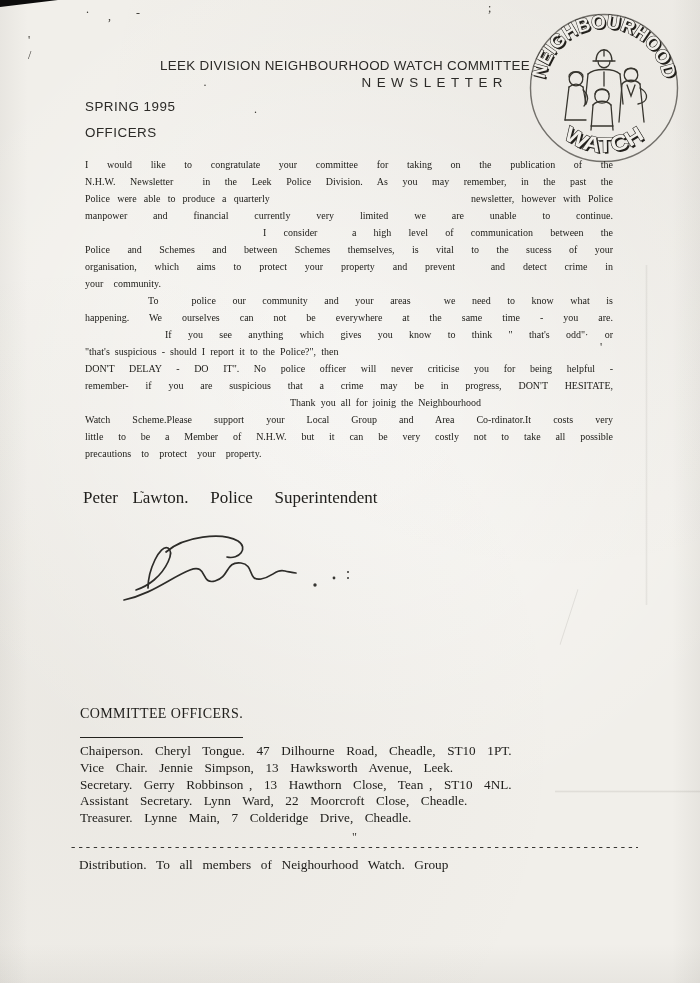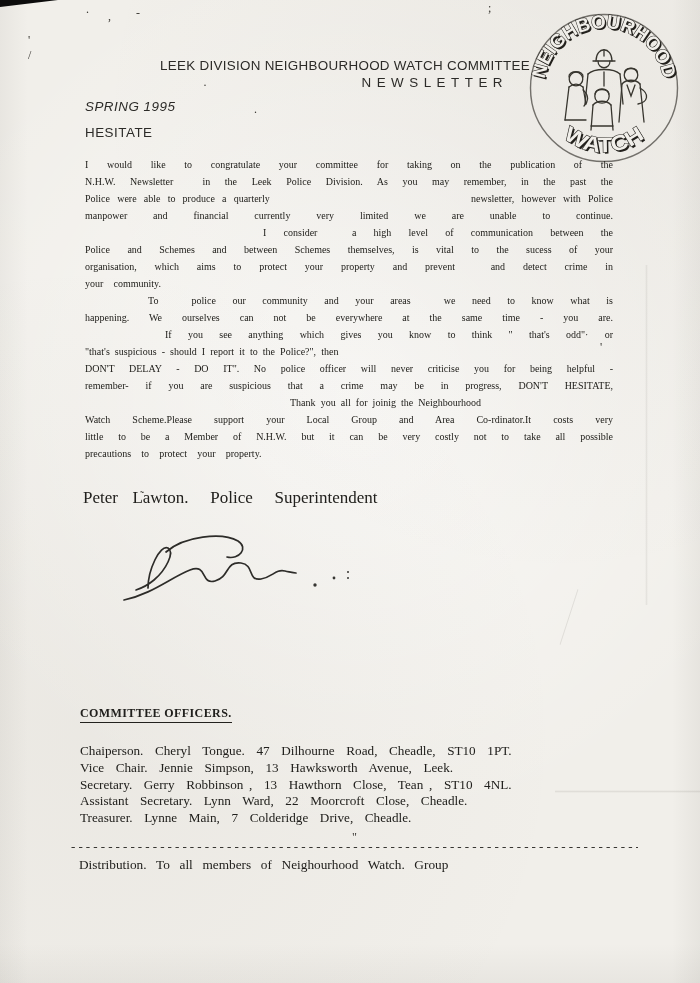--- a/index.html
+++ b/index.html
@@ -27,36 +27,36 @@
     background:linear-gradient(0deg,transparent,rgba(50,45,35,.09),transparent);}
   .crease-d{left:568px;top:588px;width:2px;height:58px;transform:rotate(18deg);
     background:linear-gradient(90deg,transparent,rgba(50,45,35,.10),transparent);}
   .speck{font:12px "Liberation Serif",serif;color:#3a3833;}
   
   .header-block{left:85px;top:58px;width:445px;text-align:right;
     font-family:"Liberation Sans",sans-serif;color:#2c2b28;}
   .title-line1{font-size:13.4px;letter-spacing:.3px;white-space:nowrap;}
   .title-line2{font-size:13.4px;letter-spacing:5.5px;margin-top:2px;transform:translateX(-22px);}
   .issue{left:85px;top:99px;font-family:"Liberation Sans",sans-serif;font-size:13.4px;
-    letter-spacing:.5px;color:#2c2b28;font-style:italic;}
+    letter-spacing:.5px;color:#2c2b28;}
   .section-label{left:85px;top:125px;font-family:"Liberation Sans",sans-serif;font-size:13.4px;
     letter-spacing:.5px;color:#2c2b28;}
   
   .letter-body{left:85px;top:156px;width:528px;}
   .bline{
     font-size:10px;line-height:17px;
     white-space:pre-wrap;
     word-spacing:2.6px;
     color:#22211d;
   }
   .bline.j{text-align:justify;text-align-last:justify;word-spacing:normal;}
   .signoff{left:83px;top:488px;font-size:17px;white-space:pre-wrap;word-spacing:3px;}
   
-  .officers-heading{left:80px;top:706px;font-size:12px;font-weight:bold;letter-spacing:.4px;
-    border-bottom:1.6px solid #23221e;padding-bottom:1px;display:inline-block;}
+  .officers-heading{left:80px;top:706px;font-size:14px;font-weight:normal;letter-spacing:.4px;
+    border-bottom:1.6px solid #23221e;padding-bottom:15px;display:inline-block;}
   .officer-rows{left:80px;top:743px;width:580px;}
   .orow{font-size:13.2px;line-height:16.8px;white-space:pre-wrap;word-spacing:2.5px;}
   
   .divider{left:71px;top:839px;width:567px;height:18px;overflow:hidden;white-space:nowrap;
     font-size:13px;letter-spacing:3.1px;color:#2b2a26;}
   .distribution{left:79px;top:857px;font-size:13.3px;white-space:pre-wrap;word-spacing:1.5px;text-align:right;}
   .logo-box{left:512px;top:8px;width:182px;height:158px;}
   .sig-box{left:118px;top:528px;width:240px;height:80px;}
 </style>
 </head>
@@ -81,21 +81,21 @@
       <span class="abs speck" style="left: 600px; top: 340px;">'</span>
       <span class="abs speck" style="left: 352px; top: 830px;">"</span>
       <span class="abs speck" style="left: 140px; top: 479px;">˷</span>
     </div>
 
   <div class="abs header-block">
     <div class="title-line1">LEEK DIVISION NEIGHBOURHOOD WATCH COMMITTEE</div>
     <div class="title-line2">NEWSLETTER</div>
   </div>
   <div class="abs issue">SPRING 1995</div>
-  <div class="abs section-label">HESITATE</div>
+  <div class="abs section-label">OFFICERS</div>
 
   <div class="abs logo-box">
     <svg width="182" height="158" viewBox="0 0 182 158">
       <defs>
         <path id="arcTop" d="M 32.6,71.6 A 60,60 0 0 1 151.4,71.6" fill="none"></path>
         <path id="arcBot" d="M 49.2,127.6 A 64,64 0 0 0 134.8,127.6" fill="none"></path>
       </defs>
       <circle cx="92" cy="80" r="73.5" fill="none" stroke="#4a4741" stroke-width="1.4" opacity="0.75"></circle>
       <g font-family="'Liberation Sans',sans-serif" font-weight="bold">
         <text font-size="19" fill="#23211d" transform="translate(1.7,1.7)">

